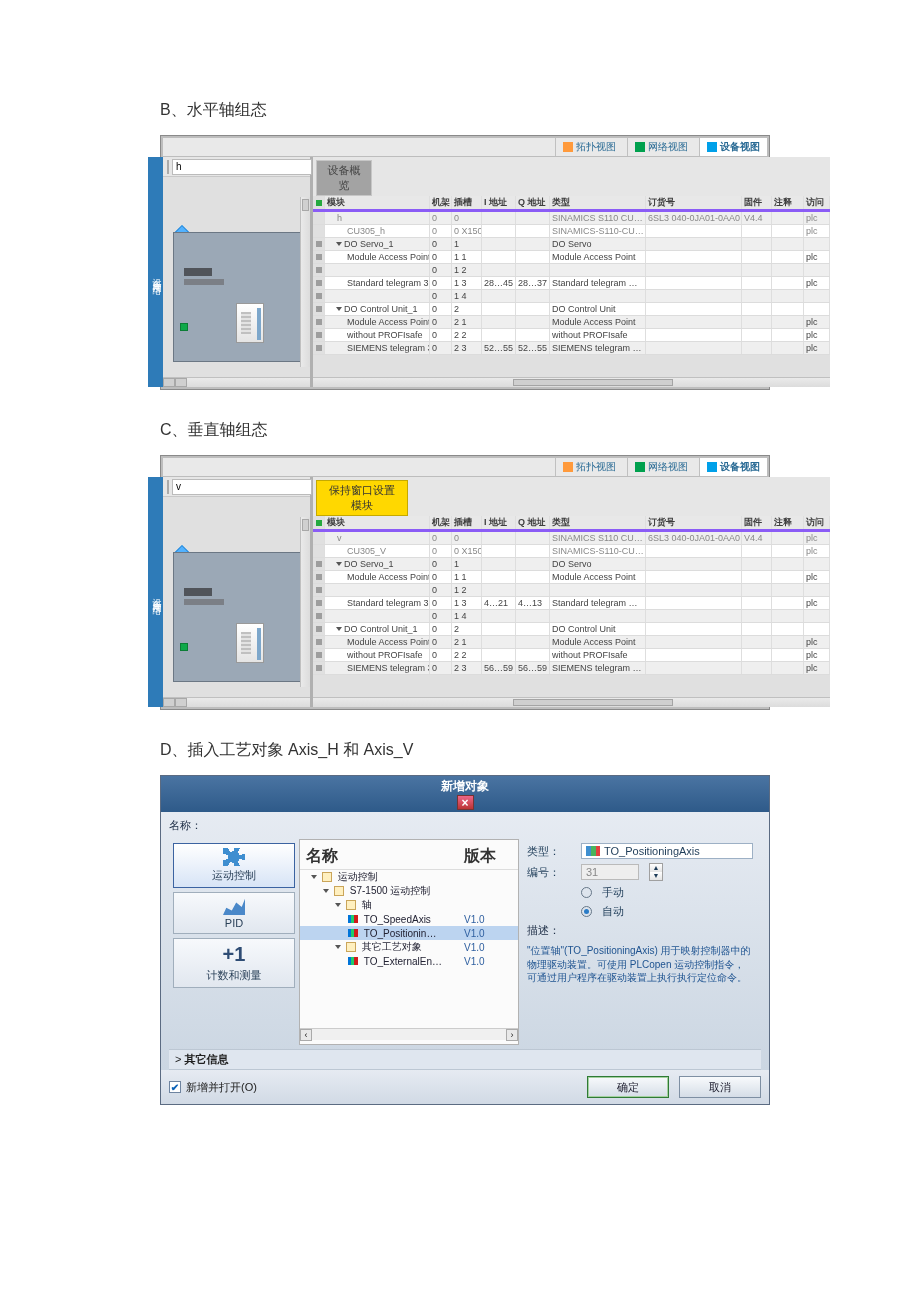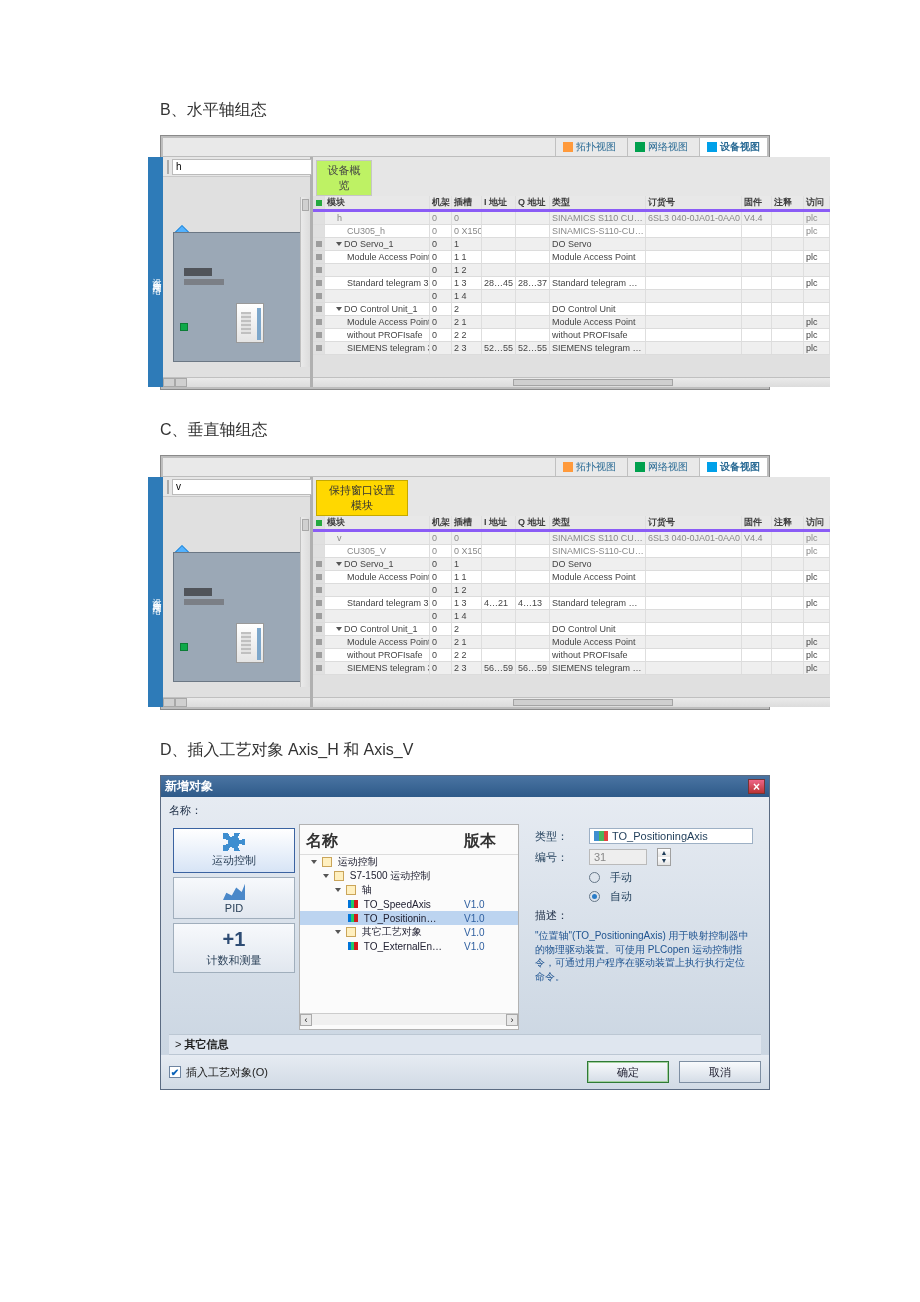--- a/index.html
+++ b/index.html
@@ -26,21 +26,21 @@
   .device-img { position: absolute; left: 62px; top: 70px; width: 28px; height: 40px; background: linear-gradient(#fff,#e4e4e4); border: 1px solid #999; }
   .device-img::before { content:""; position:absolute; right:2px; top:4px; width:4px; height:32px; background: #7da7cb; }
   .device-img::after { content:""; position:absolute; left:4px; top:8px; width:10px; height:22px; background: repeating-linear-gradient(#c0c0c0, #c0c0c0 2px, #e3e3e3 2px, #e3e3e3 4px); }
   .diamond { position:absolute; left:14px; top:50px; width:10px; height:10px; background:#52b2ff; transform:rotate(45deg); border:1px solid #2c8ad6; }
   .sidetab { position:absolute; left:-15px; top:0; background:#2e7bb8; color:#fff; width:15px; height:100%; writing-mode:vertical-rl; text-align:center; font-size:9px; padding-top:8px; letter-spacing:2px;}
   .scroll-h { height: 10px; background: linear-gradient(#eaeaea,#dcdcdc); border-top:1px solid #c0c0c0; display:flex; }
   .scroll-h::before, .scroll-h::after { content:""; width:10px; background:#d0d0d0; border:1px solid #a8a8a8; }
   .scroll-v { position:absolute; right:0; top:20px; bottom:10px; width:10px; background:linear-gradient(to right,#eaeaea,#dcdcdc); border-left:1px solid #c0c0c0;}
   .scroll-v span{position:absolute; left:1px; right:1px; top:2px; height:12px; background:#d0d0d0; border:1px solid #a8a8a8;}
   .rightcol { flex: 1; display: flex; flex-direction: column; background: #e6e6e6; position: relative; }
-  .panel-title { background: #bef264; border: 1px solid #c6c6c6; padding: 2px 6px; font-size: 11px; margin: 3px 3px 0 3px; width: 56px; text-align:center; color:#444; }
+  .panel-title { background: #a3a3a3; border: 1px solid #c6c6c6; padding: 2px 6px; font-size: 11px; margin: 3px 3px 0 3px; width: 56px; text-align:center; color:#444; }
   .panel-title.yellow { background:#ffd800; border-color:#c5a900; color:#333; width:92px; }
   .grid { flex: 1; background: #e0e0e0; overflow: hidden; font-size: 9px; color: #444; }
   .grow { display: grid; grid-template-columns: 12px 105px 22px 30px 34px 34px 96px 96px 30px 32px 26px; border-bottom: 1px solid #dcdcdc; height: 13px; align-items:center; }
   .grow.hd { background: #e8e8e8; color:#3e3e3e; font-weight: bold; height:16px; border-bottom:3px solid #8b5cf6; }
   .grow > div { padding: 0 2px; overflow:hidden; white-space:nowrap; text-overflow: clip; border-right:1px solid #dedede; height:100%; display:flex; align-items:center; }
   .grow > div:first-child { background:#e0e0e0; }
   .grow.light { background:#efefef; }
   .grow.dark { background:#ffffff; }
   .grow.disabled { color:#888; }
   .grow .icon-col { justify-content:center; }
@@ -48,42 +48,42 @@
   .ic-lck { display:inline-block; width:6px; height:6px; background:#9e9e9e; }
   .indent1 { padding-left: 12px !important; }
   .indent2 { padding-left: 22px !important; }
   .tri { display:inline-block; width:0; height:0; border-left:4px solid #555; border-top:3px solid transparent; border-bottom:3px solid transparent; margin-right:3px;}
   .tri.down { transform: rotate(90deg); }
   .h-scroll { height:10px; background:linear-gradient(#eaeaea,#dcdcdc); border-top:1px solid #c0c0c0; position:relative; }
   .h-scroll .thumb{ position:absolute; left:200px; width:160px; top:1px; bottom:1px; background:#cfcfcf; border:1px solid #a4a4a4; }
 
   
   .dialog { background: linear-gradient(#d8deea,#c1cddb); border:1px solid #5b6b82; font-size:11px; color:#202020; position:relative; margin-top:12px; }
-  .dlg-title { display:flex; justify-content:space-between; align-items:center; background:linear-gradient(#4a74a2,#2e5a89); color:#fff; padding:2px 4px; font-size:12px; font-weight:bold; }
+  .dlg-title { display:flex; justify-content:space-between; align-items:center; background:linear-gradient(#4a74a2,#2e5a89); color:#fff; padding:2px 4px; font-size:12px; font-weight:bold;flex-direction:column; }
   .dlg-close { width:17px; height:15px; background:linear-gradient(#e68,#b33); color:#fff; text-align:center; line-height:14px; font-weight:bold; border:1px solid #733; }
   .dlg-body { background:linear-gradient(#e6ebf2,#cbd6e2); padding:6px 8px 0 8px; }
   .fld-label { font-size:11px; color:#203048; }
   .fld-input { width:320px; height:18px; border:1px solid #7a8aa0; background:#fff; padding:0 4px; font-size:11px; color:#222; }
   .dlg-main { display:flex; margin-top:6px; }
   .cat-list { width:130px; display:flex; flex-direction:column; gap:4px; padding:4px; }
   .cat-btn { border:1px solid #a0aebc; background:linear-gradient(#f7f9fc,#e1e7ef); padding:4px; text-align:center; color:#2a4058; display:flex; flex-direction:column; align-items:center; gap:2px; }
   .cat-btn.sel { border-color:#3b63a1; background:linear-gradient(#fff,#d7e4f6); }
   .cat-icon { width:22px; height:18px; }
   .ci-gear { background: radial-gradient(circle at 50% 50%, #3e8ed0 0 40%, transparent 42%), conic-gradient(#3e8ed0 0 10%, transparent 10% 20%, #3e8ed0 20% 30%, transparent 30% 40%, #3e8ed0 40% 50%, transparent 50% 60%, #3e8ed0 60% 70%, transparent 70% 80%, #3e8ed0 80% 90%, transparent 90% 100%);  }
   .ci-chart { background: linear-gradient(to right, #4a88c9, #4a88c9); clip-path: polygon(0 100%, 15% 60%, 40% 75%, 60% 30%, 85% 55%, 100% 10%, 100% 100%); }
   .ci-plus { font-size:20px; font-weight:bold; color:#2e4c74; }
   .tree-col { width:220px; background:#fbfbfb; border:1px solid #b2b2b2; padding:4px 0; }
   .tree-head { display:grid; grid-template-columns:1fr 48px; font-weight:bold; color:#333; padding:2px 6px; border-bottom:1px solid #ddd; font-size:16px;}
   .tree-item { display:grid; grid-template-columns:1fr 48px; padding:1px 6px; font-size:10px; color:#223; align-items:center; height:14px;}
   .tree-item .nm { display:flex; align-items:center; gap:3px; overflow:hidden; white-space:nowrap;}
   .fold-ic { width:10px; height:10px; border:1px solid #caa55a; background:#fff0c0; display:inline-block; }
   .leaf-ic { width:10px; height:8px; background:linear-gradient(to right,#0074d9 0 3px,#1ecc6b 3px 6px,#d01b1b 6px 10px); display:inline-block; }
   .tree-item.sel { background:#bcd4f0; }
   .ver-col { color:#3060a0; }
-  .props-col { flex:1; padding:4px 8px; color:#1e3c58;margin-left:8px; }
+  .props-col { flex:1; padding:4px 8px; color:#1e3c58; }
   .props-row { display:flex; align-items:center; gap:10px; margin-bottom:4px; font-size:11px; }
   .props-row .lbl { width:44px; }
   .type-box { flex:1; border:1px solid #9db0c5; background:#fff; padding:1px 4px; display:flex; align-items:center; gap:4px; }
   .type-ic { width:14px; height:10px; background: linear-gradient(to right,#3f8fd0 0 5px,#4ab45c 5px 10px,#e24141 10px 14px); }
   .num-box { width:58px; border:1px solid #bababa; background:#eee; color:#888; padding:1px 4px; }
   .spin { width:14px; border:1px solid #a0a0a0; display:flex; flex-direction:column; height:18px; }
   .spin div{flex:1; text-align:center; font-size:7px; line-height:8px; background:linear-gradient(#fff,#e4e4e4);}
   .radio { width:11px; height:11px; border:1px solid #678; border-radius:50%; display:inline-flex; align-items:center; justify-content:center; }
   .radio.on::after { content:""; width:5px; height:5px; background:#2b7cc7; border-radius:50%; }
   .desc { margin-top:6px; font-size:10px; color:#1e5390; line-height:1.35; }
@@ -645,20 +645,20 @@
         </div>
         <div class="fld-label">描述：</div>
         <div class="desc">"位置轴"(TO_PositioningAxis) 用于映射控制器中的物理驱动装置。可使用 PLCopen 运动控制指令，可通过用户程序在驱动装置上执行执行定位命令。</div>
       </div>
     </div>
     <div class="section-subhdr">&gt;&nbsp;<b>其它信息</b></div>
   </div>
   <div class="dlg-footer">
     <div style="display:flex; align-items:center; gap:5px;">
       <span class="chk">✔</span>
-      <span>插入工艺对象(O)</span>
+      <span>新增并打开(O)</span>
     </div>
     <div style="display:flex; gap:10px;">
       <div class="btn primary">确定</div>
       <div class="btn">取消</div>
     </div>
   </div>
 </div>
 
 </body></html>

